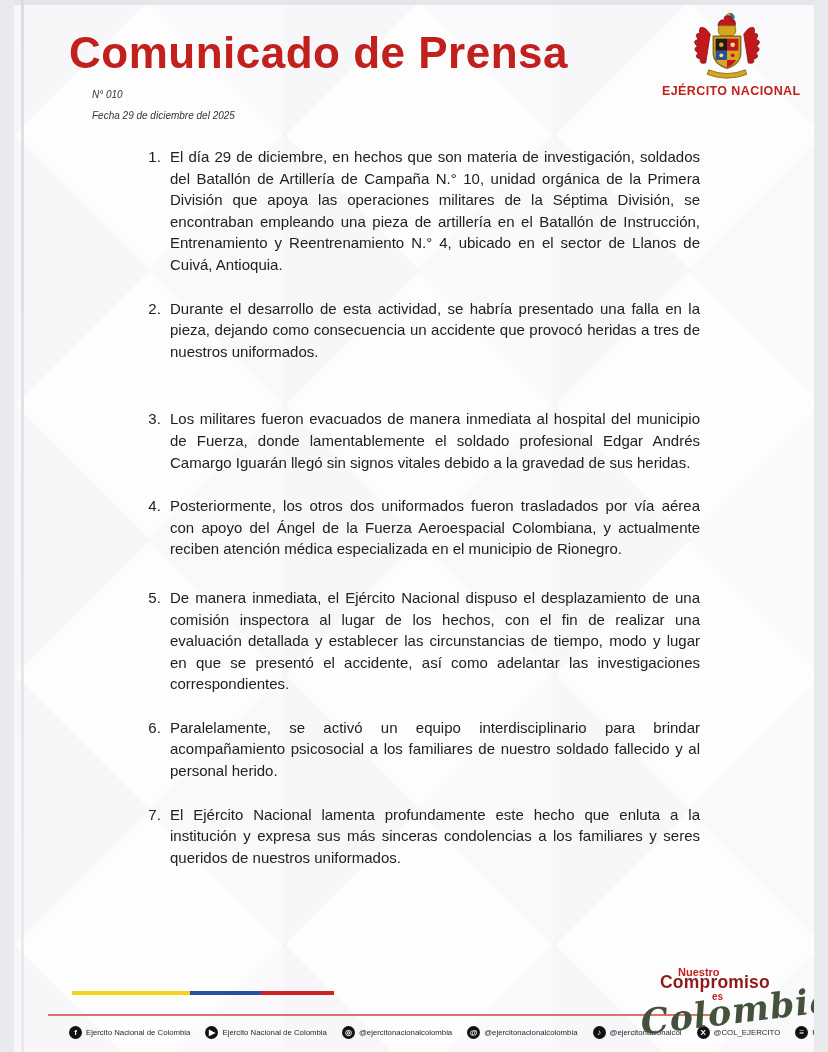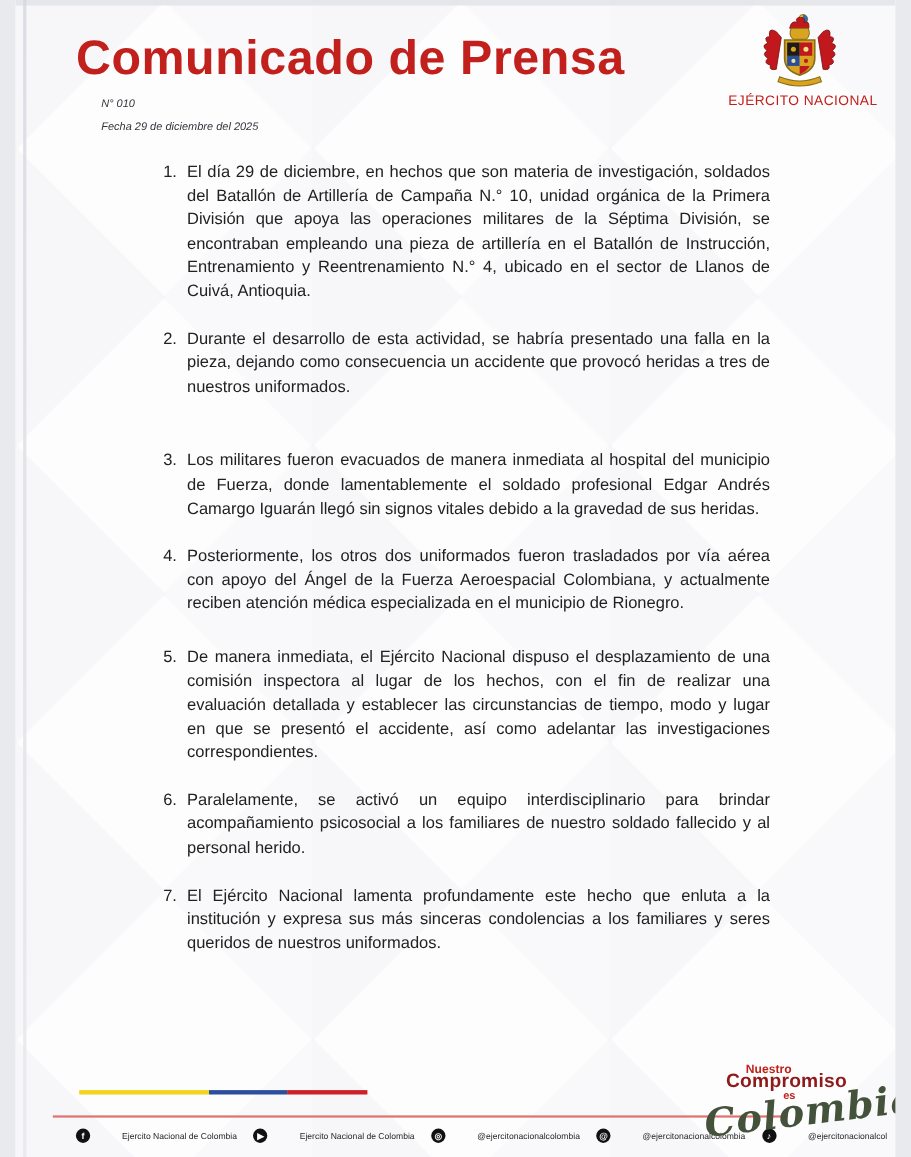--- a/index.html
+++ b/index.html
@@ -21,21 +21,21 @@
 
   
   .title {
     margin:0; position:absolute; left:55px; top:28px;
     font-size:44px; font-weight:bold; letter-spacing:.5px;
     color:#c1201c;
   }
   .meta { position:absolute; left:78px; top:84px; font-style:italic; font-size:10px; color:#33343a; line-height:21px; }
   .crest { position:absolute; right:22px; top:12px; width:130px; text-align:center; }
   .crest svg { display:block; margin:0 auto; }
-  .org-name { font-size:12.5px; font-weight:normal; color:#c1201c; letter-spacing:.4px; margin-top:2px; white-space:nowrap; }
+  .org-name { font-size:12.5px; font-weight:bold; color:#c1201c; letter-spacing:.4px; margin-top:2px; white-space:nowrap; }
 
   
   .intro {
     position:absolute; left:58px; right:58px; top:120px; margin:0;
     text-align:center; font-weight:bold; font-size:15.3px; color:#141414;
   }
   ol.items {
     position:absolute; left:124px; right:114px; top:146px; margin:0;
     padding-left:27px; text-align:justify;
     font-size:15px; line-height:21.6px; color:#212121;
@@ -52,21 +52,21 @@
   .tricolor .seg-blue   { width:27%; background:#2b4f9e; }
   .tricolor .seg-red    { width:28%; background:#ce2027; }
   .redline { position:absolute; left:34px; top:1014px; width:668px; height:2px; background:#e2716e; }
   .social-row { position:absolute; left:55px; top:1026px; display:flex; align-items:center; gap:15px; }
   .social { display:flex; align-items:center; gap:4px; }
   .sicon {
     width:13px; height:13px; border-radius:50%; background:#111;
     color:#fff; font-size:8px; line-height:13px; text-align:center; font-weight:bold;
     flex:0 0 auto;
   }
-  .slabel { font-size:7.8px; color:#26272b; white-space:nowrap;margin-left:25px; }
+  .slabel { font-size:7.8px; color:#26272b; white-space:nowrap; }
 
   .slogan { position:absolute; right:14px; top:960px; width:160px; height:88px; }
   .slogan .s1 { position:absolute; left:38px; top:6px;  font-size:11px; font-weight:bold; color:#c0221c; }
   .slogan .s2 { position:absolute; left:20px; top:12px; font-size:17.5px; font-weight:bold; color:#8f1a1a; letter-spacing:.2px; }
   .slogan .s3 { position:absolute; left:72px; top:31px; font-size:10px; font-weight:bold; color:#c0221c; }
   .slogan .s4 {
     position:absolute; left:0px; top:30px; font-family:"DejaVu Serif", serif;
     font-style:italic; font-weight:bold; font-size:35px; color:#44523b;
     transform:rotate(-7deg); letter-spacing:1px;
   }

